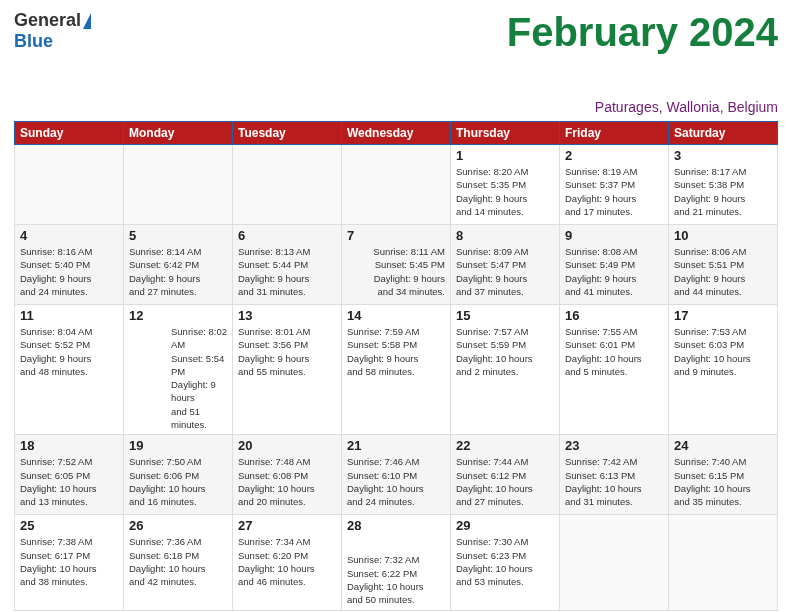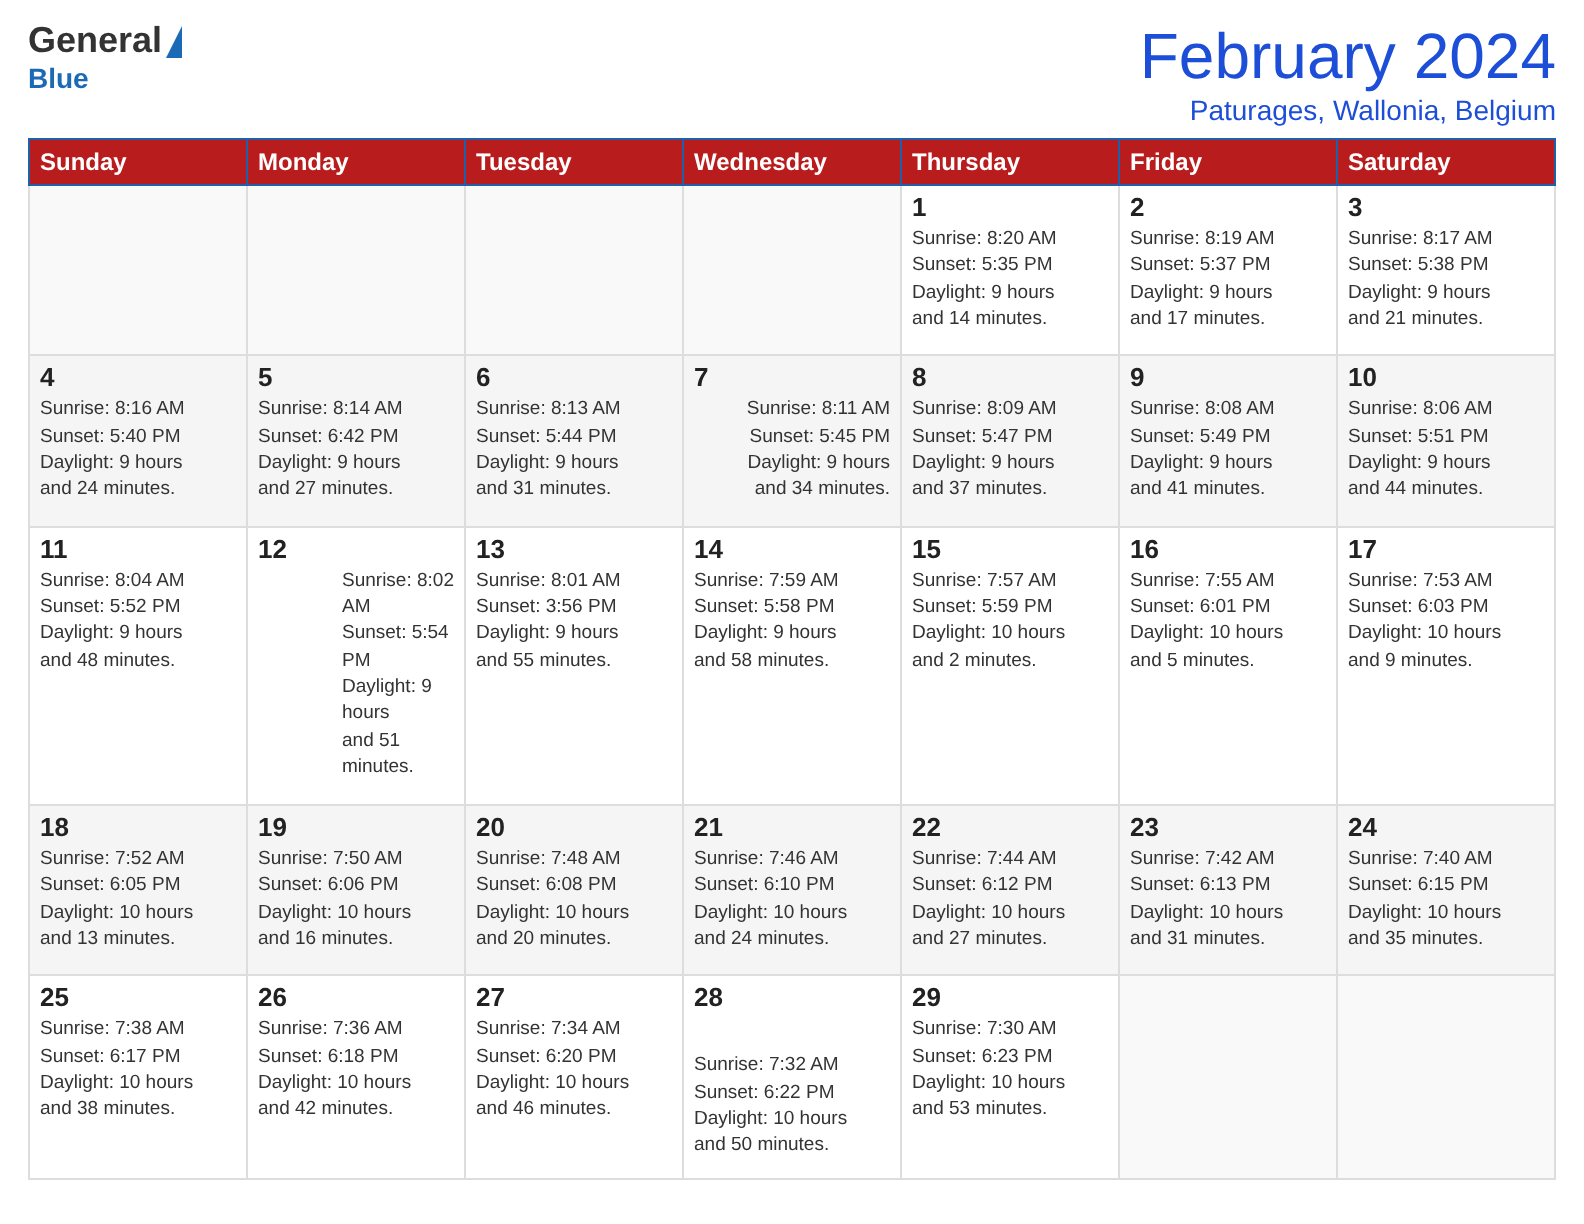--- a/index.html
+++ b/index.html
@@ -31,43 +31,44 @@
     .logo-text {
       display: flex;
       align-items: center;
     }
     .logo-general {
       font-size: 18px;
       font-weight: bold;
       color: #333;
     }
     .logo-blue {
-      font-size: 14px;
+      font-size: 18px;
       font-weight: bold;
       color: #1a6ab5;
     }
     .logo-triangle {
       width: 0;
       height: 0;
       border-left: 8px solid transparent;
       border-bottom: 16px solid #1a6ab5;
       margin-left: 2px;
       margin-bottom: 0px;
     }
     .title-block {
       text-align: right;
     }
     .title-month {
-      font-size: 32px;
-      font-weight: normal;
-      color: #1d4ed8;
+      font-size: 40px;
+      font-weight: bold;
+      color: #15803d;
     }
     .title-location {
       font-size: 14px;
-      color: #1d4ed8;
+      color: #701a75;
+      margin-top: 44px;
     }
     .calendar {
       flex: 1;
       border: 1px solid #ccc;
       border-collapse: collapse;
       width: 100%;
       table-layout: fixed;
     }
     .calendar th {
       background-color: #b91c1c;

